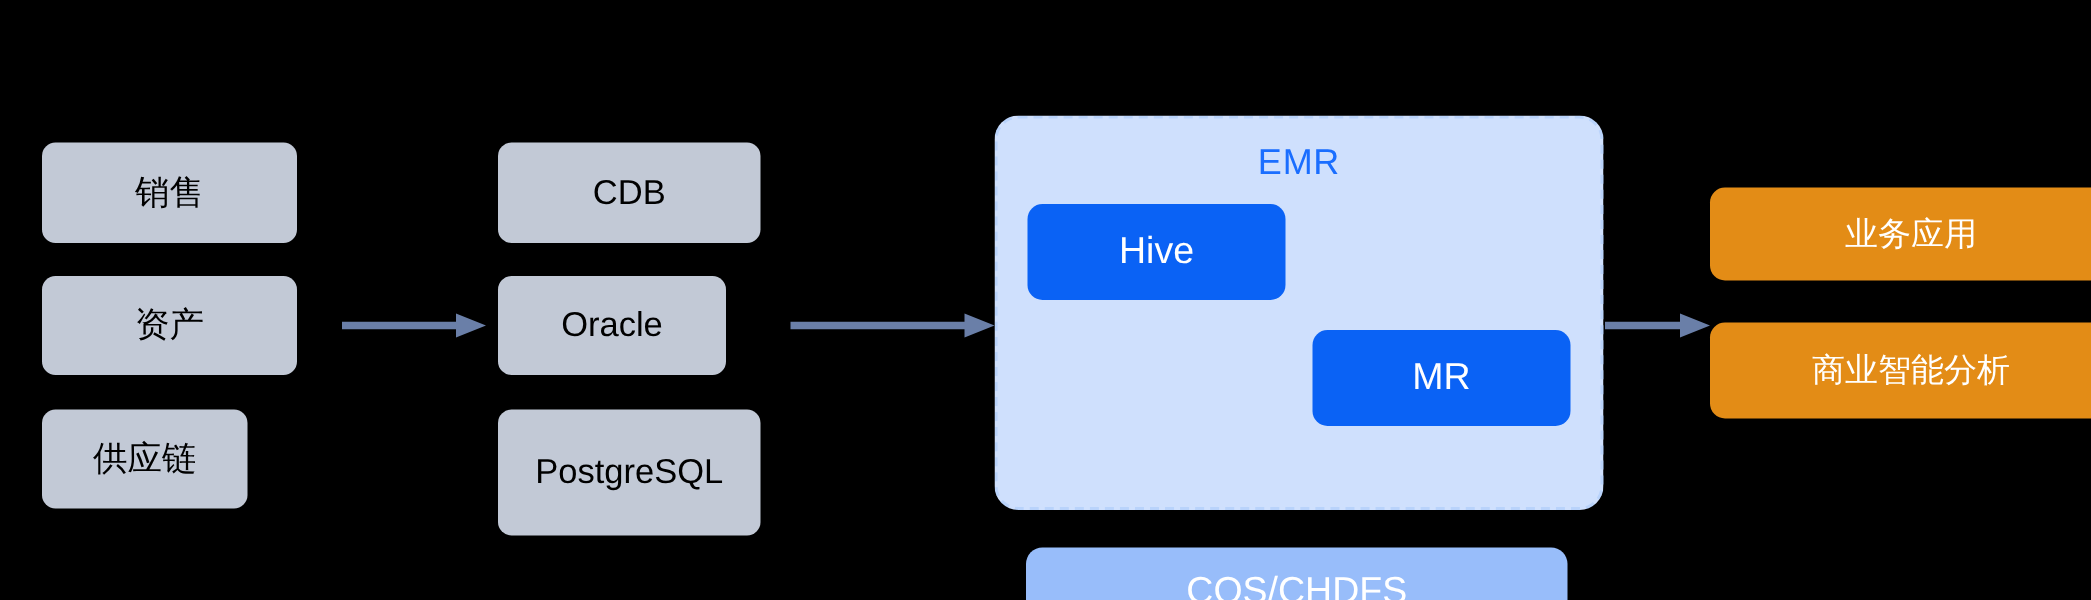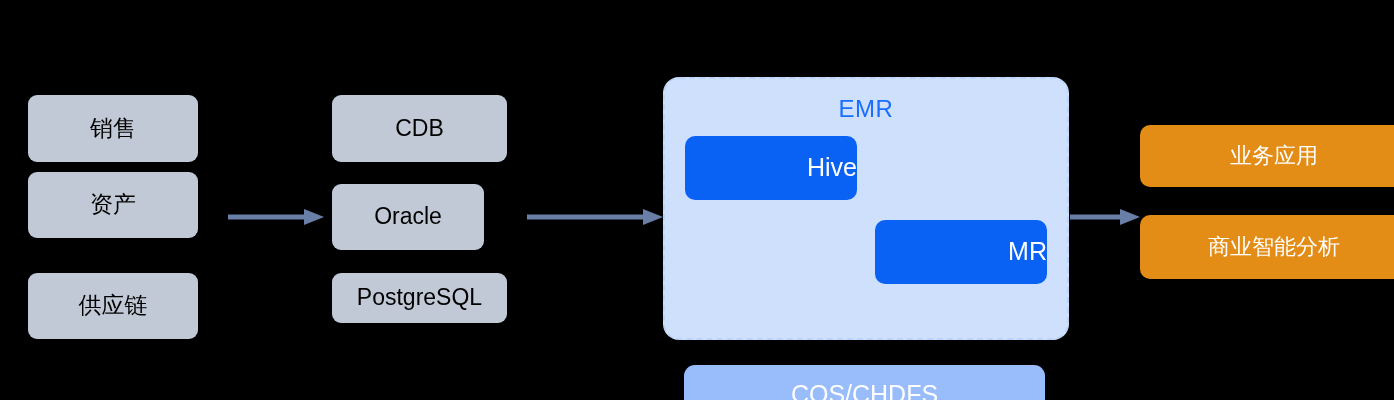--- a/index.html
+++ b/index.html
@@ -48,21 +48,20 @@
     color: #1a6eff;
     font-size: 24px;
     letter-spacing: 0.5px;
   }
   
   .blue-card {
     background: #0a62f5;
     color: #ffffff;
     border-radius: 10px;
     font-size: 25px;
-    justify-content: flex-end;
   }
   
   .storage-card {
     background: #98bdfa;
     color: #ffffff;
     border-radius: 11px;
     font-size: 25px;
     text-align: right;
   }
   
@@ -81,41 +80,41 @@
   .arrow svg { display: block; overflow: visible; }
 </style>
 </head>
 <body>
 
 <div id="canvas">
 
   <div class="box gray-card" style="left:28px; top:66px; width:170px; height:67px;">
     <span>销售</span>
   </div>
-  <div class="box gray-card" style="left:28px; top:143px; width:170px; height:66px;">
+  <div class="box gray-card" style="left:28px; top:155px; width:170px; height:66px;">
     <span>资产</span>
   </div>
-  <div class="box gray-card" style="left:28px; top:244px; width:170px; height:66px;">
+  <div class="box gray-card" style="left:28px; top:244px; width:137px; height:66px;">
     <span>供应链</span>
   </div>
 
   <div class="arrow" style="left:228px; top:178px; width:96px;">
     <svg width="96" height="20" viewBox="0 0 96 20">
       <line x1="0" y1="10" x2="78" y2="10" stroke="#6a7fa8" stroke-width="5"></line>
       <polygon points="76,2 96,10 76,18" fill="#6a7fa8"></polygon>
     </svg>
   </div>
 
   <div class="box gray-card" style="left:332px; top:66px; width:175px; height:67px;">
     <span>CDB</span>
   </div>
   <div class="box gray-card" style="left:332px; top:155px; width:152px; height:66px;">
     <span>Oracle</span>
   </div>
-  <div class="box gray-card" style="left:332px; top:244px; width:175px; height:50px;">
+  <div class="box gray-card" style="left:332px; top:244px; width:175px; height:84px;">
     <span>PostgreSQL</span>
   </div>
 
   <div class="arrow" style="left:527px; top:178px; width:136px;">
     <svg width="136" height="20" viewBox="0 0 136 20">
       <line x1="0" y1="10" x2="118" y2="10" stroke="#6a7fa8" stroke-width="5"></line>
       <polygon points="116,2 136,10 116,18" fill="#6a7fa8"></polygon>
     </svg>
   </div>
 

